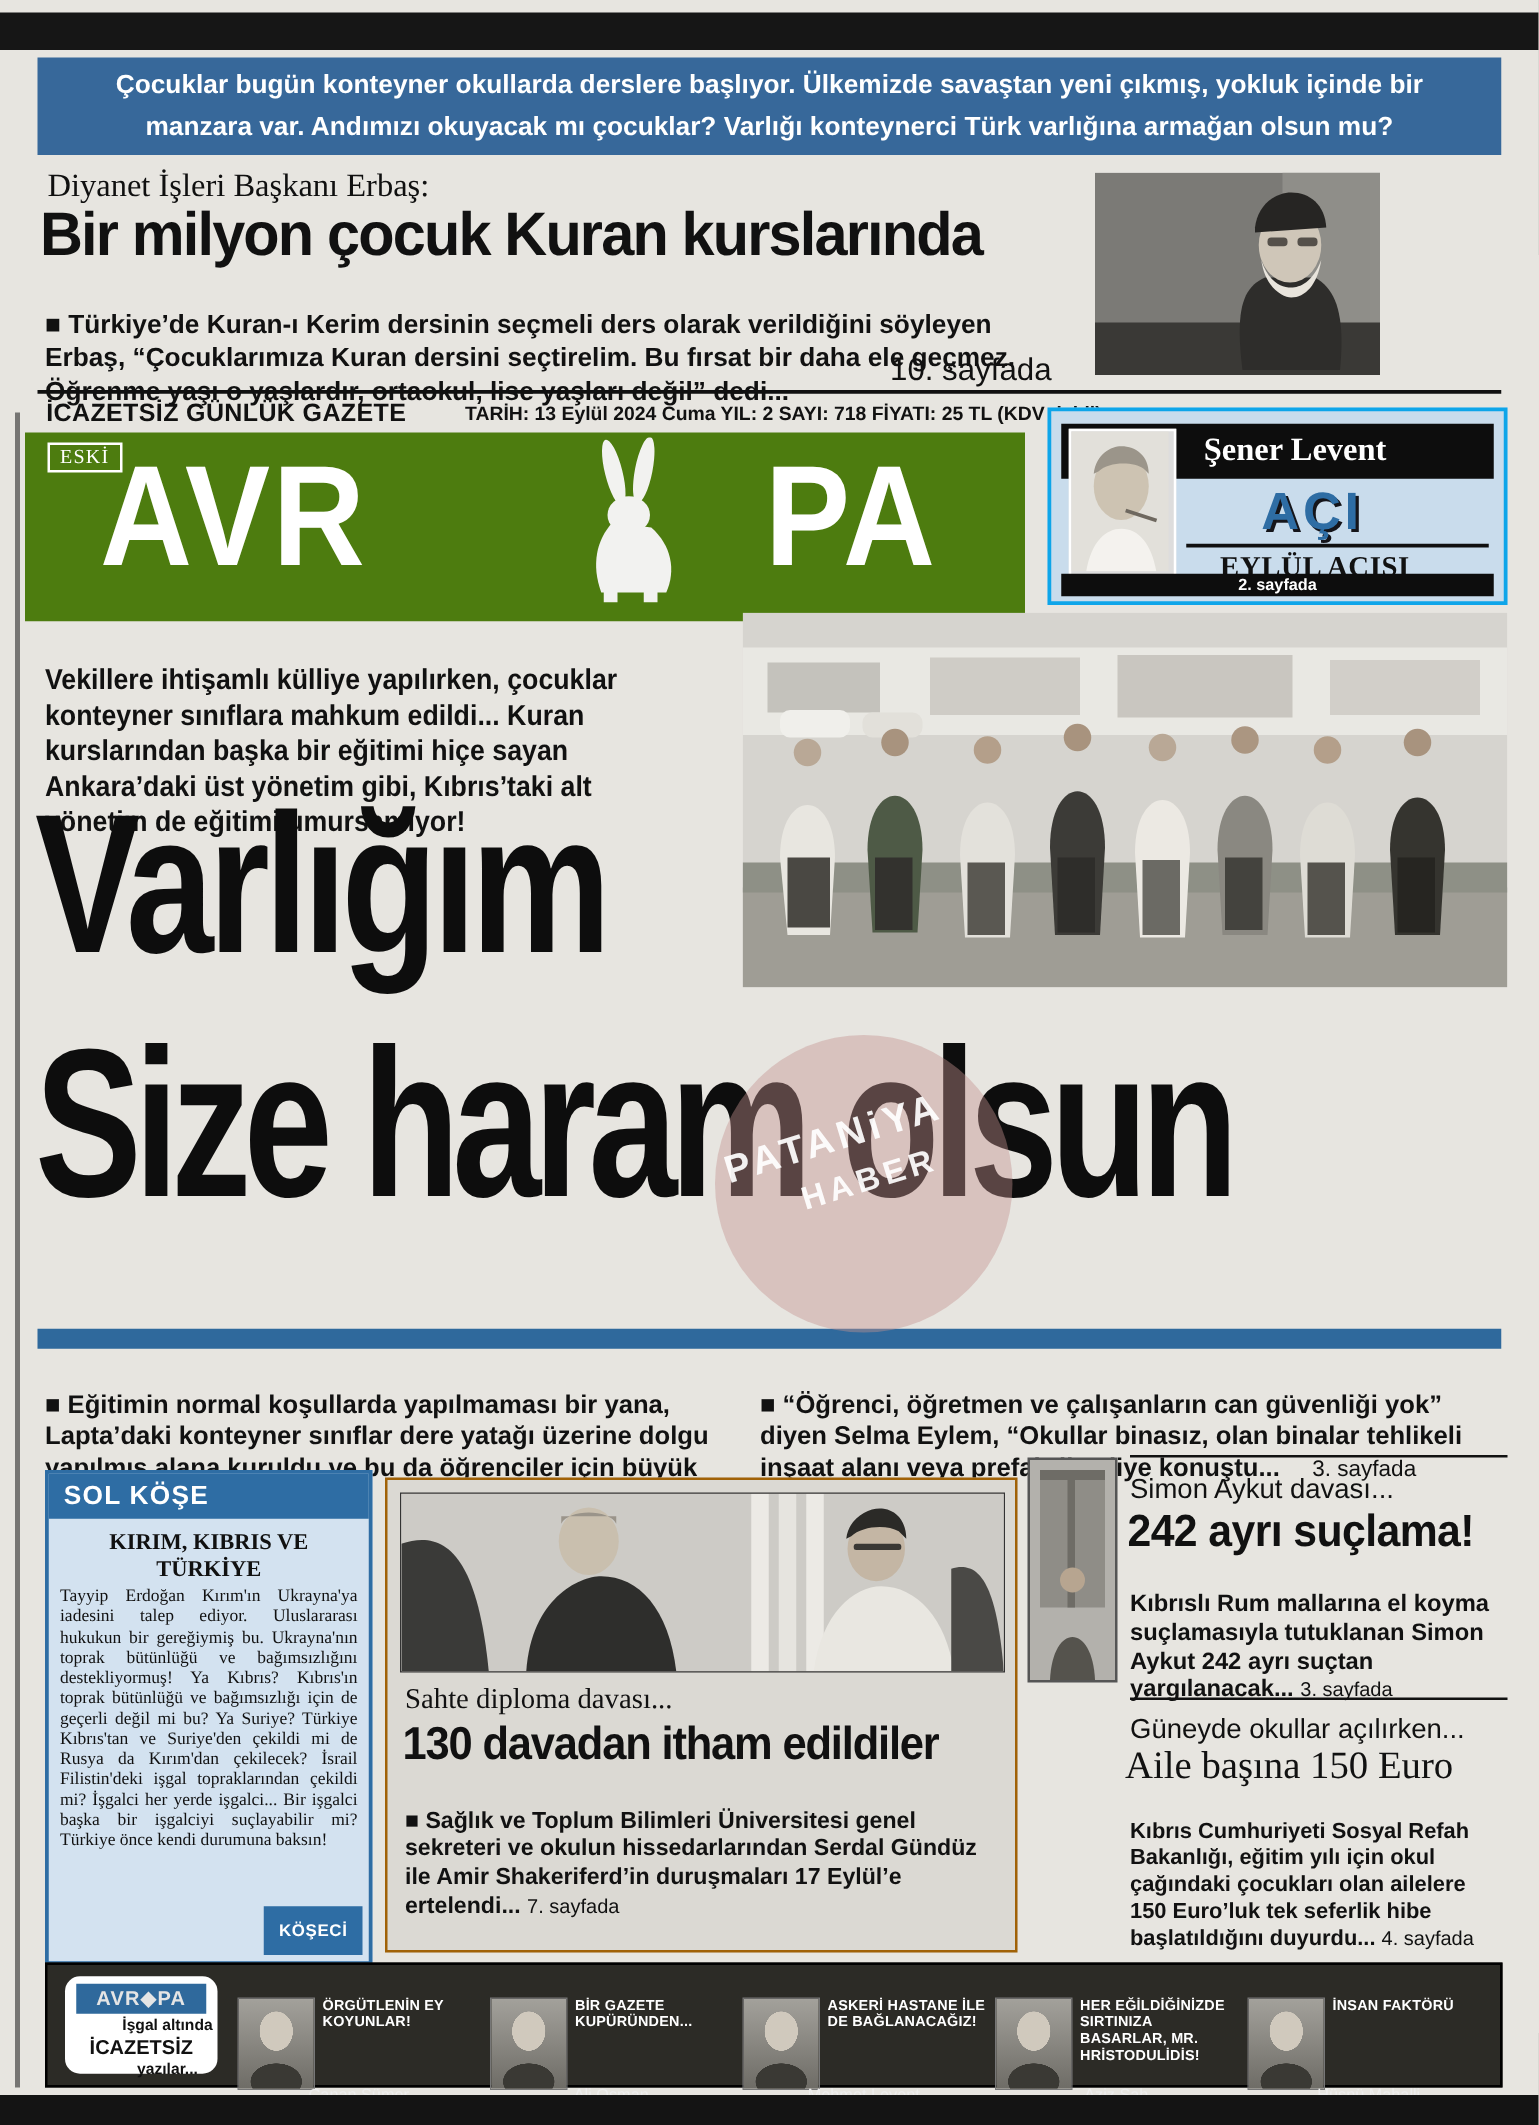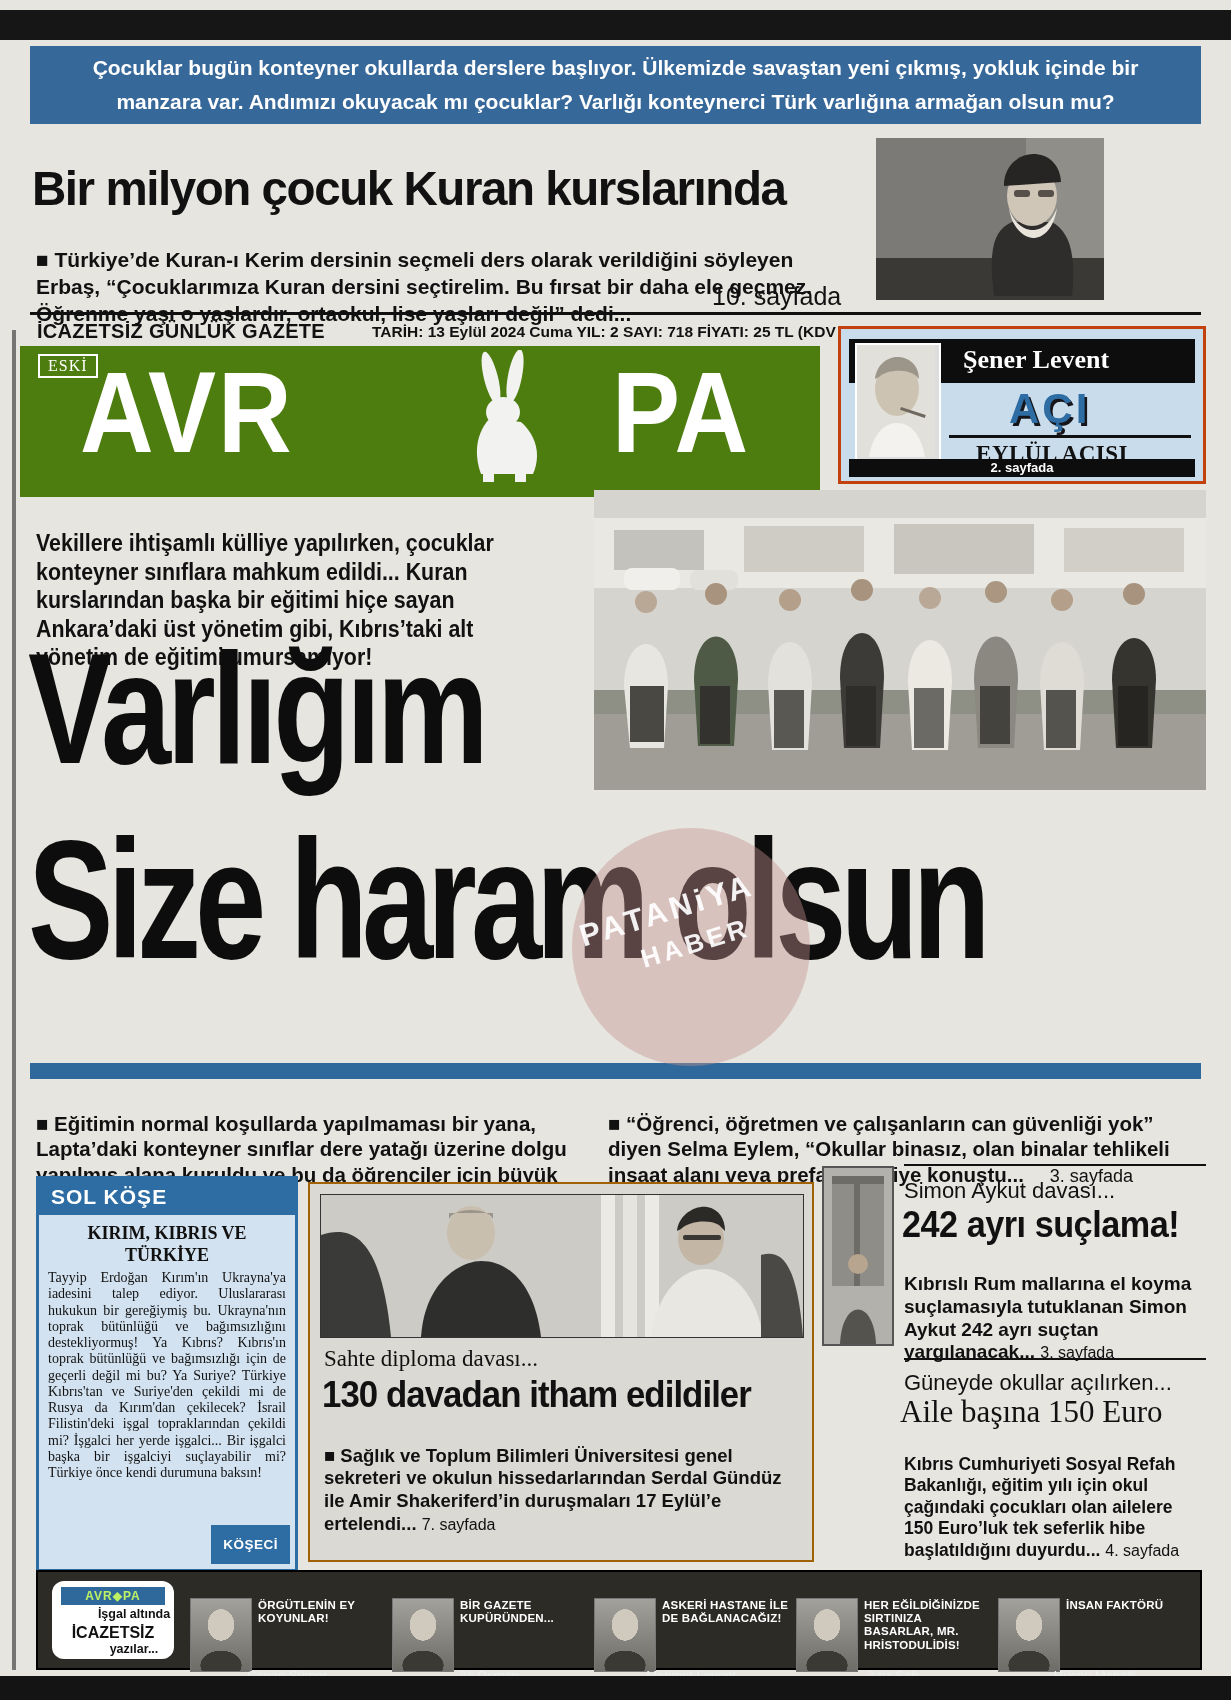--- a/index.html
+++ b/index.html
@@ -37,21 +37,21 @@
   .eski{position:absolute;top:8px;left:18px;border:2px solid #fff;color:#fff;
         font-family:"Liberation Serif",serif;font-size:16px;padding:1px 8px;letter-spacing:1px;}
   .logo-l,.logo-r{position:absolute;top:2px;color:#fff;font-size:102px;font-weight:700;
         letter-spacing:2px;transform:scaleY(1.12);transform-origin:top left;}
   .logo-l{left:60px;}
   .logo-r{left:592px;}
   .donkey{position:absolute;top:4px;left:412px;}
 
   
   .senerbox{position:absolute;top:326px;left:838px;width:368px;height:158px;background:#c9dcec;
-            border:3px solid #c2410c;box-sizing:border-box;}
+            border:3px solid #0ea5e9;box-sizing:border-box;}
   .sener-bar{position:absolute;top:10px;left:8px;right:8px;height:44px;background:#0d0d0d;}
   .sener-name{position:absolute;top:16px;left:122px;color:#fff;font-family:"Liberation Serif",serif;
               font-weight:700;font-size:26px;}
   .sener-photo{position:absolute;top:14px;left:14px;width:82px;height:116px;border:2px solid #fff;
                overflow:hidden;background:#ddd;}
   .aci{position:absolute;top:56px;left:168px;color:#2e6da4;font-size:42px;font-weight:700;
        letter-spacing:3px;text-shadow:2.5px 2.5px 0 #15151a;}
   .sener-div{position:absolute;top:106px;left:108px;right:12px;height:3px;background:#101010;}
   .sener-title{position:absolute;top:112px;left:60px;right:0;text-align:center;
                font-family:"Liberation Serif",serif;font-weight:700;font-size:23px;letter-spacing:.5px;}
@@ -113,22 +113,22 @@
   .rkick2{position:absolute;top:1370px;left:904px;font-size:22px;}
   .rhead2{position:absolute;top:1394px;left:900px;font-family:"Liberation Serif",serif;font-size:31px;
           font-weight:500;white-space:nowrap;}
   .rsum2{position:absolute;top:1436px;left:904px;width:302px;font-weight:700;font-size:17.5px;line-height:1.23;}
 
   
   .footer{position:absolute;top:1570px;left:36px;width:1166px;height:100px;background:#2c2b26;
           border:2px solid #000;box-sizing:border-box;}
   .fbox{position:absolute;top:9px;left:14px;width:122px;height:78px;background:#fff;border-radius:12px;
         text-align:center;color:#111;}
-  .fbox-logo{margin:6px auto 2px auto;width:104px;background:#2f699c;color:#bef264;font-weight:700;
-             font-size:12px;letter-spacing:1px;padding:2px 0;}
+  .fbox-logo{margin:6px auto 2px auto;width:104px;background:#2f699c;color:#e5e5e5;font-weight:700;
+             font-size:16px;letter-spacing:1px;padding:2px 0;}
   .fslogan1,.fslogan3{font-weight:700;font-size:12.5px;line-height:1.25;margin-left:42px;}
   .fslogan2{font-weight:700;font-size:16px;line-height:1.2;}
   .fcols{position:absolute;top:18px;left:148px;right:4px;height:100%;display:flex;}
   .fcell{position:relative;flex:1 1 0;}
   .fphoto{position:absolute;top:8px;left:4px;width:60px;height:72px;border:1px solid #777;overflow:hidden;}
   .fquote{position:absolute;top:9px;left:72px;right:2px;color:#fff;font-weight:700;font-size:11.5px;
           line-height:1.15;letter-spacing:.2px;}
   .fname{position:absolute;bottom:3px;left:0;right:0;text-align:center;color:#eee;font-size:13px;}
 
   
@@ -141,20 +141,21 @@
 </head>
 <body>
 
 <div class="page">
 
   <div class="top-edge"></div>
   <div class="left-edge"></div>
 
   <div class="banner">Çocuklar bugün konteyner okullarda derslere başlıyor. Ülkemizde savaştan yeni çıkmış, yokluk içinde bir manzara var. Andımızı okuyacak mı çocuklar? Varlığı konteynerci Türk varlığına armağan olsun mu?</div>
 
+  <div class="lead-kicker">Diyanet İşleri Başkanı Erbaş:</div>
   <h1 class="lead-headline">Bir milyon çocuk Kuran kurslarında</h1>
   <p class="lead-summary">■ Türkiye’de Kuran-ı Kerim dersinin seçmeli ders olarak verildiğini söyleyen Erbaş, “Çocuklarımıza Kuran dersini seçtirelim. Bu fırsat bir daha ele geçmez. Öğrenme yaşı o yaşlardır, ortaokul, lise yaşları değil” dedi...</p>
   <span class="lead-pageref">10. sayfada</span>
   <div class="lead-photo">
     <svg width="228" height="162" viewBox="0 0 228 162">
       <rect width="228" height="162" fill="#7b7a76"></rect>
       <rect x="150" y="0" width="78" height="162" fill="#8f8e89"></rect>
       <rect x="0" y="120" width="228" height="42" fill="#3a3936"></rect>
       <path d="M118,158 C112,110 118,92 136,84 L176,84 C194,94 200,116 196,158 Z" fill="#2e2d2b"></path>
       <ellipse cx="156" cy="58" rx="25" ry="30" fill="#cfc6b8"></ellipse>

